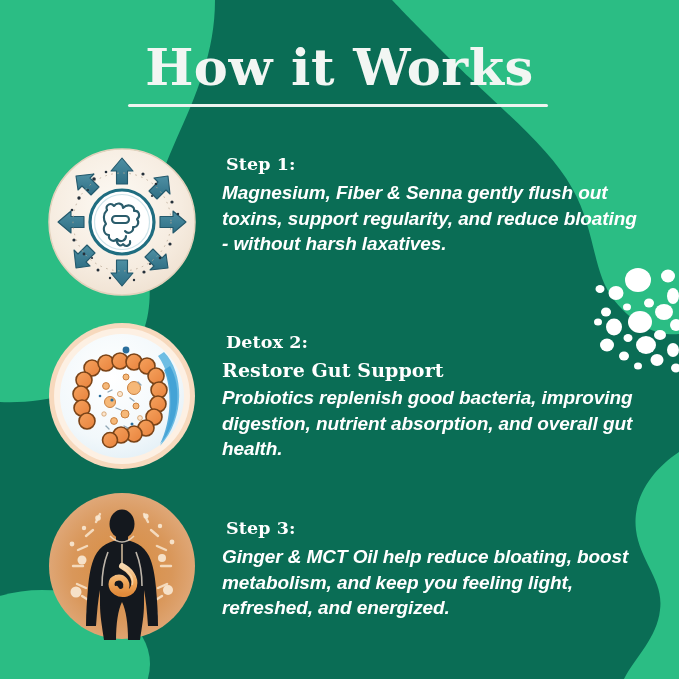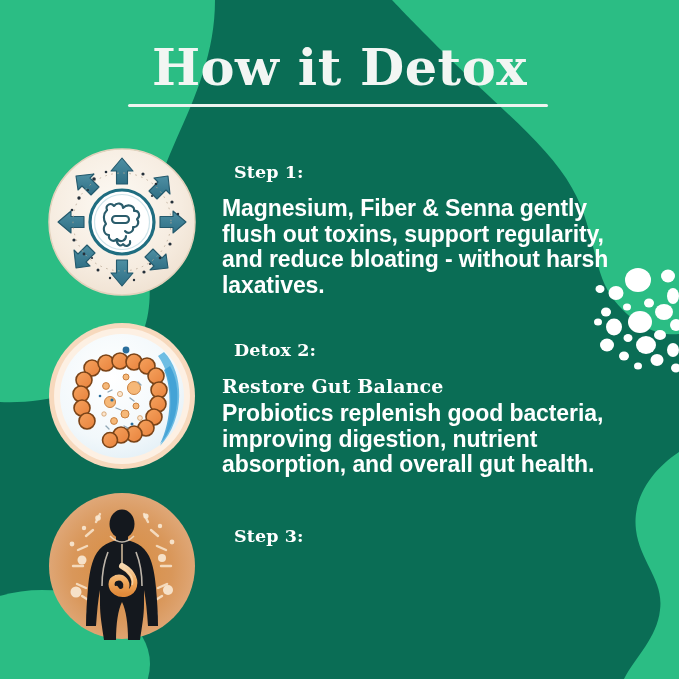--- a/index.html
+++ b/index.html
@@ -43,40 +43,41 @@
   .step{position:absolute;z-index:6;}
   .step-icon{position:absolute;width:148px;height:148px;}
   .step-text{position:absolute;left:222px;width:420px;}
 
   .step-num{
     font-family:"DejaVu Serif", serif;
     font-weight:700;
     font-size:17.5px;
     line-height:24px;
     color:#ffffff;
-    margin:12px;
+    margin:4px;
     letter-spacing:0.1px;
   }
   .step-head{
     font-family:"DejaVu Serif", serif;
     font-weight:700;
     font-size:19px;
     line-height:25px;
     color:#ffffff;
     margin:0;
     letter-spacing:0.1px;
   }
   .step-body{
     font-family:"Liberation Sans", sans-serif;
     font-weight:700;
-    font-size:23px;
+    font-size:19px;
     line-height:25.5px;
     color:#ffffff;
     margin:2px 4px 0 0;
     letter-spacing:-0.1px;
+    font-style:italic;
   }
   .step1{top:148px;}
   .step2{top:322px;}
   .step3{top:492px;}
 
   .s1-icon{left:48px;top:0px;}
   .s1-text{top:0px;}
   .s2-icon{left:48px;top:0px;}
   .s2-text{top:4px;}
   .s3-icon{left:48px;top:0px;}
@@ -122,21 +123,21 @@
       <ellipse cx="607" cy="345" rx="7" ry="6.5"></ellipse>
       <ellipse cx="673" cy="350" rx="6" ry="7"></ellipse>
       <ellipse cx="624" cy="356" rx="5" ry="4.5"></ellipse>
       <ellipse cx="657" cy="360" rx="6.5" ry="6"></ellipse>
       <ellipse cx="638" cy="366" rx="4" ry="3.5"></ellipse>
       <ellipse cx="676" cy="368" rx="5" ry="4.5"></ellipse>
     </g>
   </svg>
 
   <div class="title-wrap">
-    <h1 class="title">How it Detox</h1>
+    <h1 class="title">How it Works</h1>
   </div>
   <div class="title-rule"></div>
 
   <div class="step step1">
 
     <svg class="step-icon s1-icon" viewBox="0 0 148 148">
       <defs>
         <radialGradient id="s1bg" cx="45%" cy="38%" r="70%">
           <stop offset="0%" stop-color="#fdfaf4"></stop>
           <stop offset="65%" stop-color="#f6ece0"></stop>
@@ -284,21 +285,21 @@
           <path d="M82,76 l4,3"></path>
         <path d="M60,70 l4,-2"></path>
           <path d="M76,104 l4,2"></path>
         <path d="M58,104 l3,3"></path>
           <path d="M90,60 l3,3"></path>
       </g>
     </svg>
 
     <div class="step-text s2-text">
       <p class="step-num">Detox 2:</p>
-      <p class="step-head">Restore Gut Balance</p>
+      <p class="step-head">Restore Gut Support</p>
       <p class="step-body">Probiotics replenish good bacteria, improving digestion, nutrient absorption, and overall gut health.</p>
     </div>
   </div>
 
   <div class="step step3">
 
     <svg class="step-icon s3-icon" viewBox="0 0 148 148">
       <defs>
         <radialGradient id="s3bg" cx="50%" cy="52%" r="62%">
           <stop offset="0%" stop-color="#d88c3f"></stop>
@@ -384,16 +385,17 @@
 
       <g fill="none" stroke="#f6ead9" stroke-width="1.6" opacity="0.75">
         <path d="M60,60 C56,70 54,82 54,94"></path>
         <path d="M88,60 C92,70 94,82 94,94"></path>
         <path d="M62,44 C66,48 70,50 74,50 C78,50 82,48 86,44"></path>
       </g>
     </svg>
 
     <div class="step-text s3-text">
       <p class="step-num">Step 3:</p>
+      <p class="step-body">Ginger &amp; MCT Oil help reduce bloating, boost metabolism, and keep you feeling light, refreshed, and energized.</p>
     </div>
   </div>
 
 </div>
 
 </body></html>

